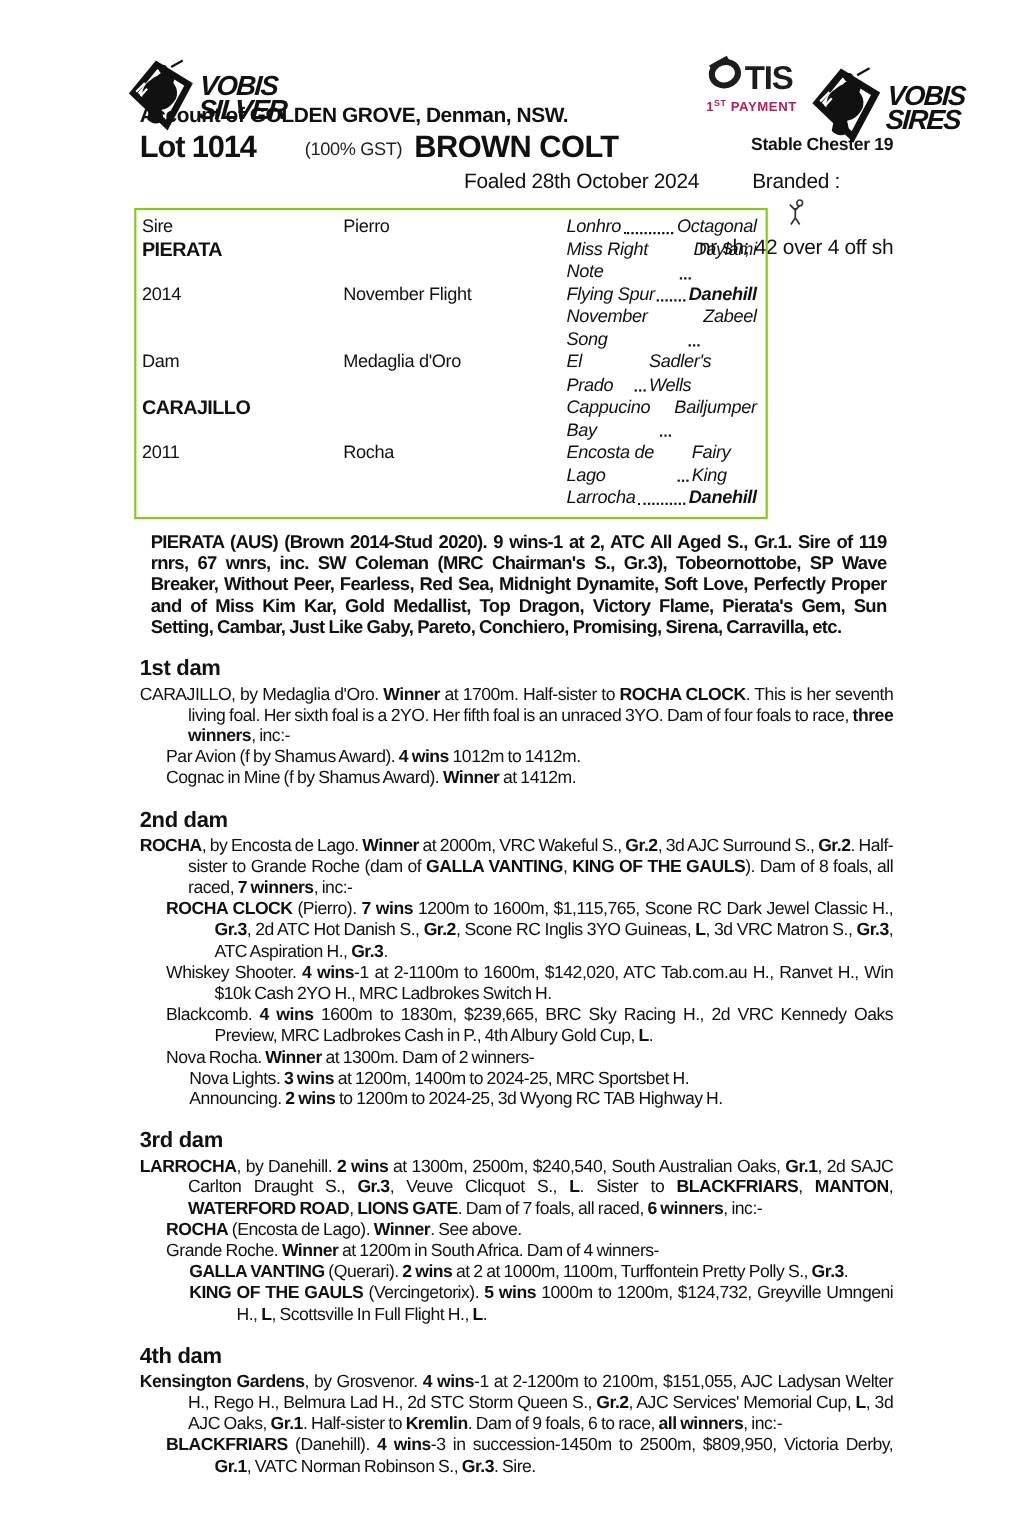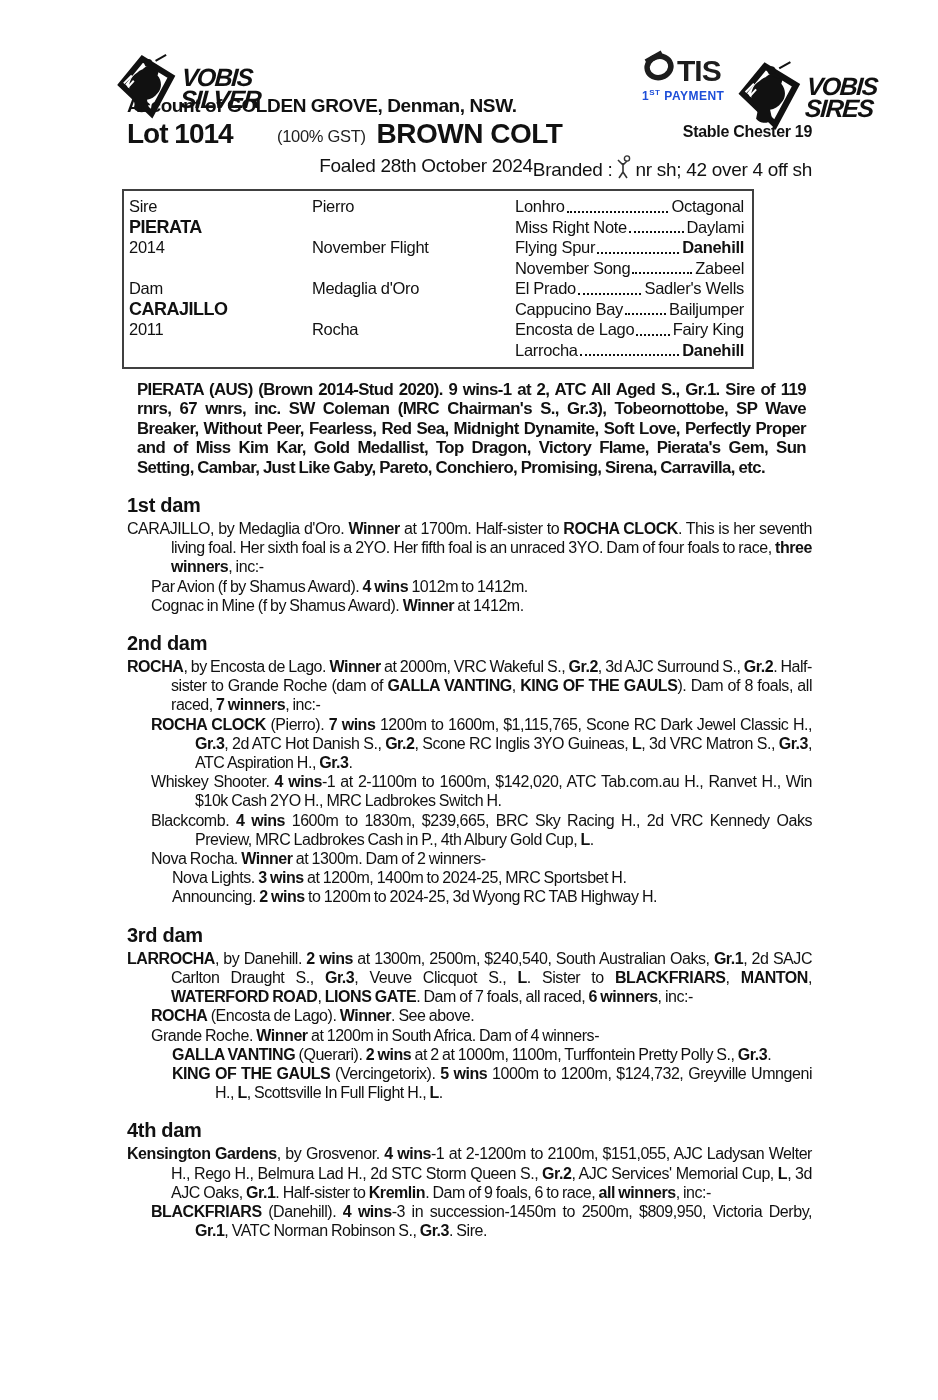--- a/index.html
+++ b/index.html
@@ -8,47 +8,47 @@
 
   
   .logo{position:absolute;display:flex;align-items:center;}
   .logo-silver{left:112px;top:53px;gap:3px;}
   .logo-sires{left:733px;top:60px;gap:3px;}
   .logo-wordmark{font-style:italic;font-weight:bold;font-size:25px;line-height:22px;
                  letter-spacing:-1.5px;transform:skewX(-4deg);}
   .logo-otis{position:absolute;left:642px;top:50px;text-align:left;}
   .otis-row{display:flex;align-items:flex-end;gap:1px;}
   .otis-word{font-weight:bold;font-size:30px;letter-spacing:-1px;color:#1d1d1d;line-height:30px;}
-  .otis-payment{font-weight:bold;font-size:12px;letter-spacing:.5px;color:#1d4ed8;margin-top:2px;}
+  .otis-payment{font-weight:bold;font-size:12px;letter-spacing:.5px;color:#be185d;margin-top:2px;}
   .otis-payment sup{font-size:8px;}
 
   
   .account-line{position:absolute;left:127px;top:95px;width:685px;
                 font-weight:bold;font-size:19px;letter-spacing:-0.4px;}
   .lot-row{position:absolute;left:127px;top:118px;width:685px;height:32px;}
   .lot-label{position:absolute;left:0;top:0;font-weight:bold;font-size:28px;letter-spacing:-1px;}
   .lot-gst{position:absolute;left:150px;top:9px;font-size:16.5px;color:#222;letter-spacing:-0.3px;}
   .lot-title{position:absolute;left:50%;transform:translateX(-50%);top:0;
              font-weight:bold;font-size:28px;letter-spacing:-0.5px;white-space:nowrap;}
   .lot-stable{position:absolute;right:0;top:5px;font-weight:bold;font-size:16px;letter-spacing:-0.3px;}
   .foaled-row{position:absolute;left:127px;top:155px;width:685px;display:flex;
               justify-content:flex-end;font-size:19px;letter-spacing:-0.3px;}
-  .branded{display:inline-flex;align-items:center;gap:4px;}
+  .branded{display:inline-flex;align-items:center;gap:4px;flex-direction:column;}
 
   
   .content{position:absolute;left:127px;top:189px;width:685px;}
 
   
-  .pedigree{margin-left:-5px;width:632px;box-sizing:border-box;border:2px solid #404040;
+  .pedigree{margin-left:-5px;width:576px;box-sizing:border-box;border:2px solid #84cc16;
             padding:5px 8px 7px 5px;}
   .ped-row{display:flex;line-height:20.5px;font-size:16.5px;letter-spacing:-0.3px;}
   .ped-c1{width:183px;flex:none;}
   .ped-c2{width:203px;flex:none;}
   .ped-c1 b{font-size:18px;letter-spacing:-0.5px;}
-  .ped-c3{flex:1;display:flex;}
+  .ped-c3{flex:1;display:flex;font-style:italic;}
   .ped-c3 .leader{flex:1;border-bottom:2px dotted #111;align-self:flex-end;
                   margin:0 3px 4px 2px;min-width:10px;}
 
   
   .sire-summary{margin:11px 6px 0 10px;font-weight:bold;font-size:16.8px;line-height:19.4px;
                 text-align:justify;letter-spacing:-0.6px;word-spacing:-0.5px;}
 
   
   .section{margin-top:17px;}
   .section h3{margin:0 0 2px 0;font-size:20px;letter-spacing:-0.3px;}

